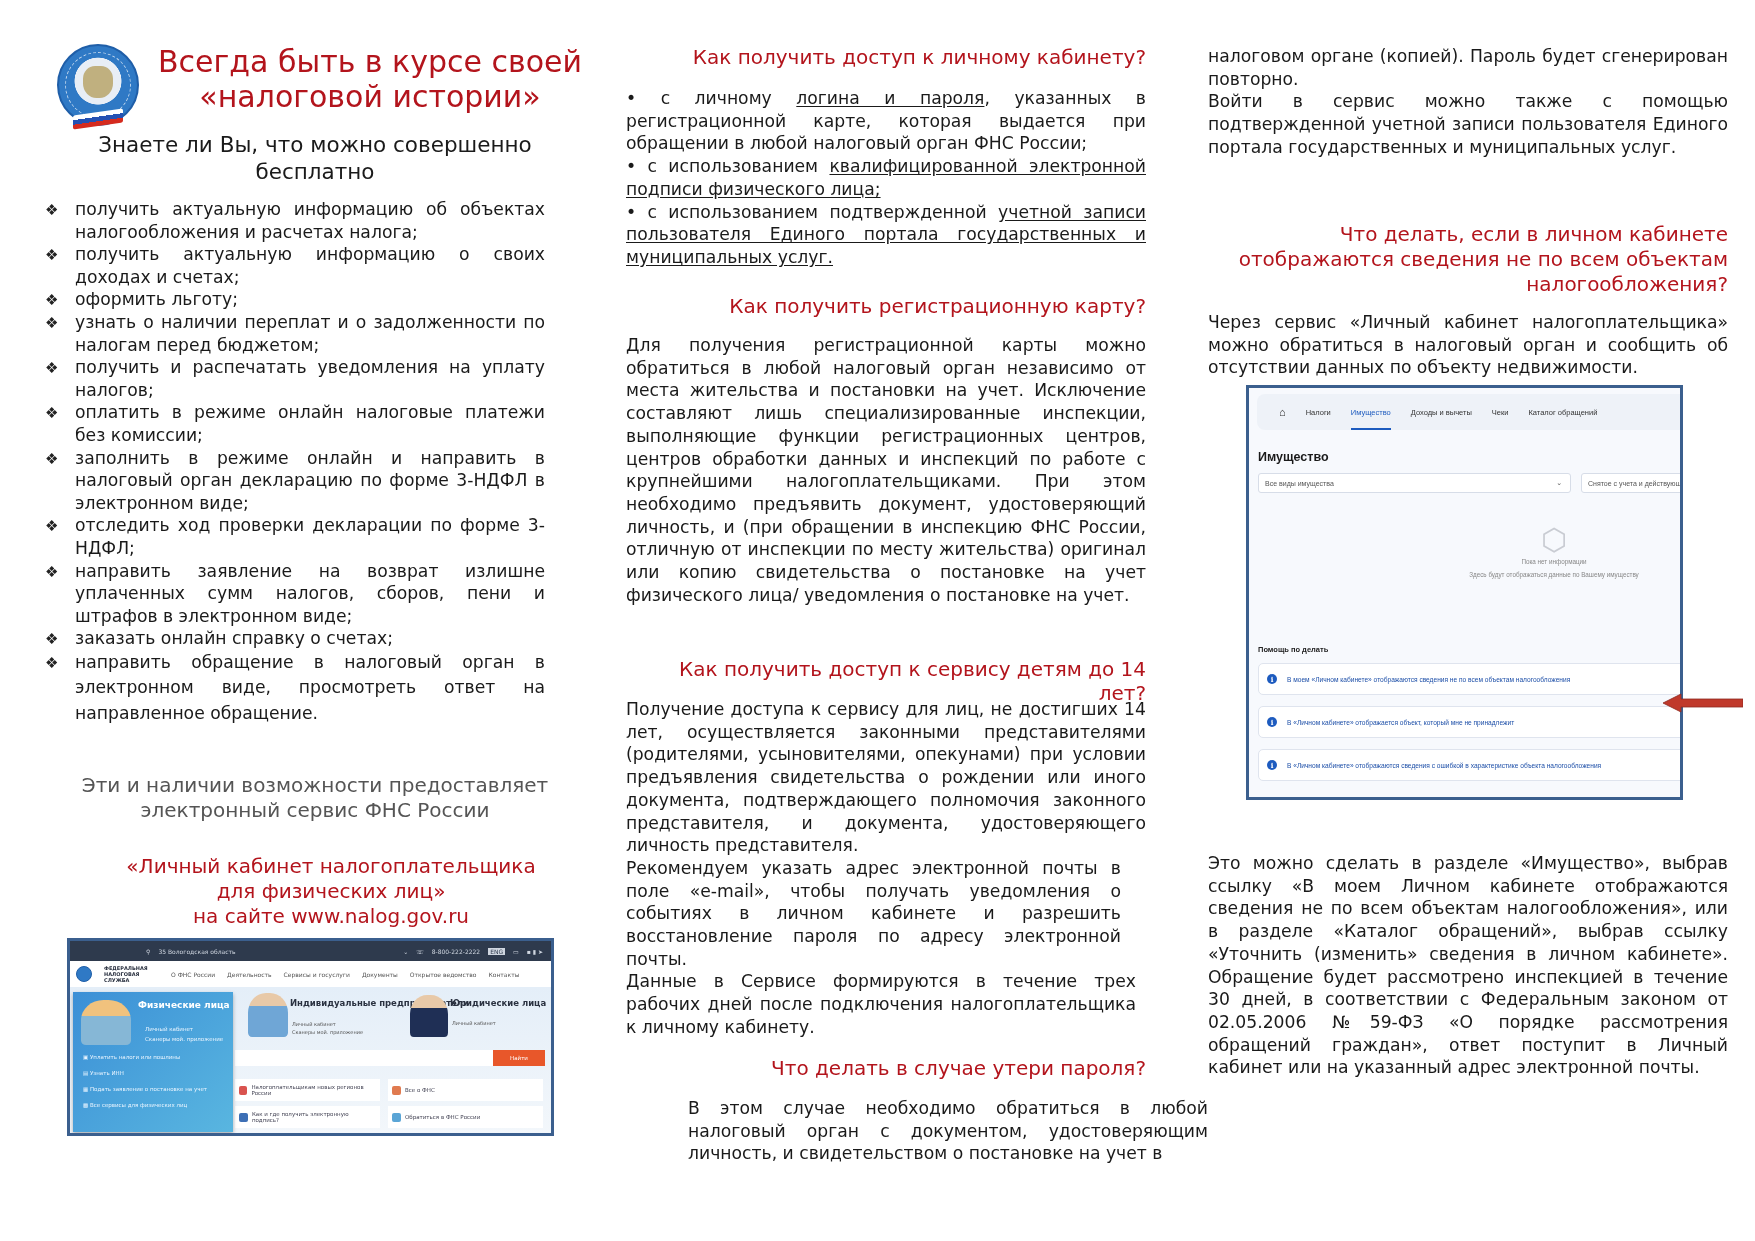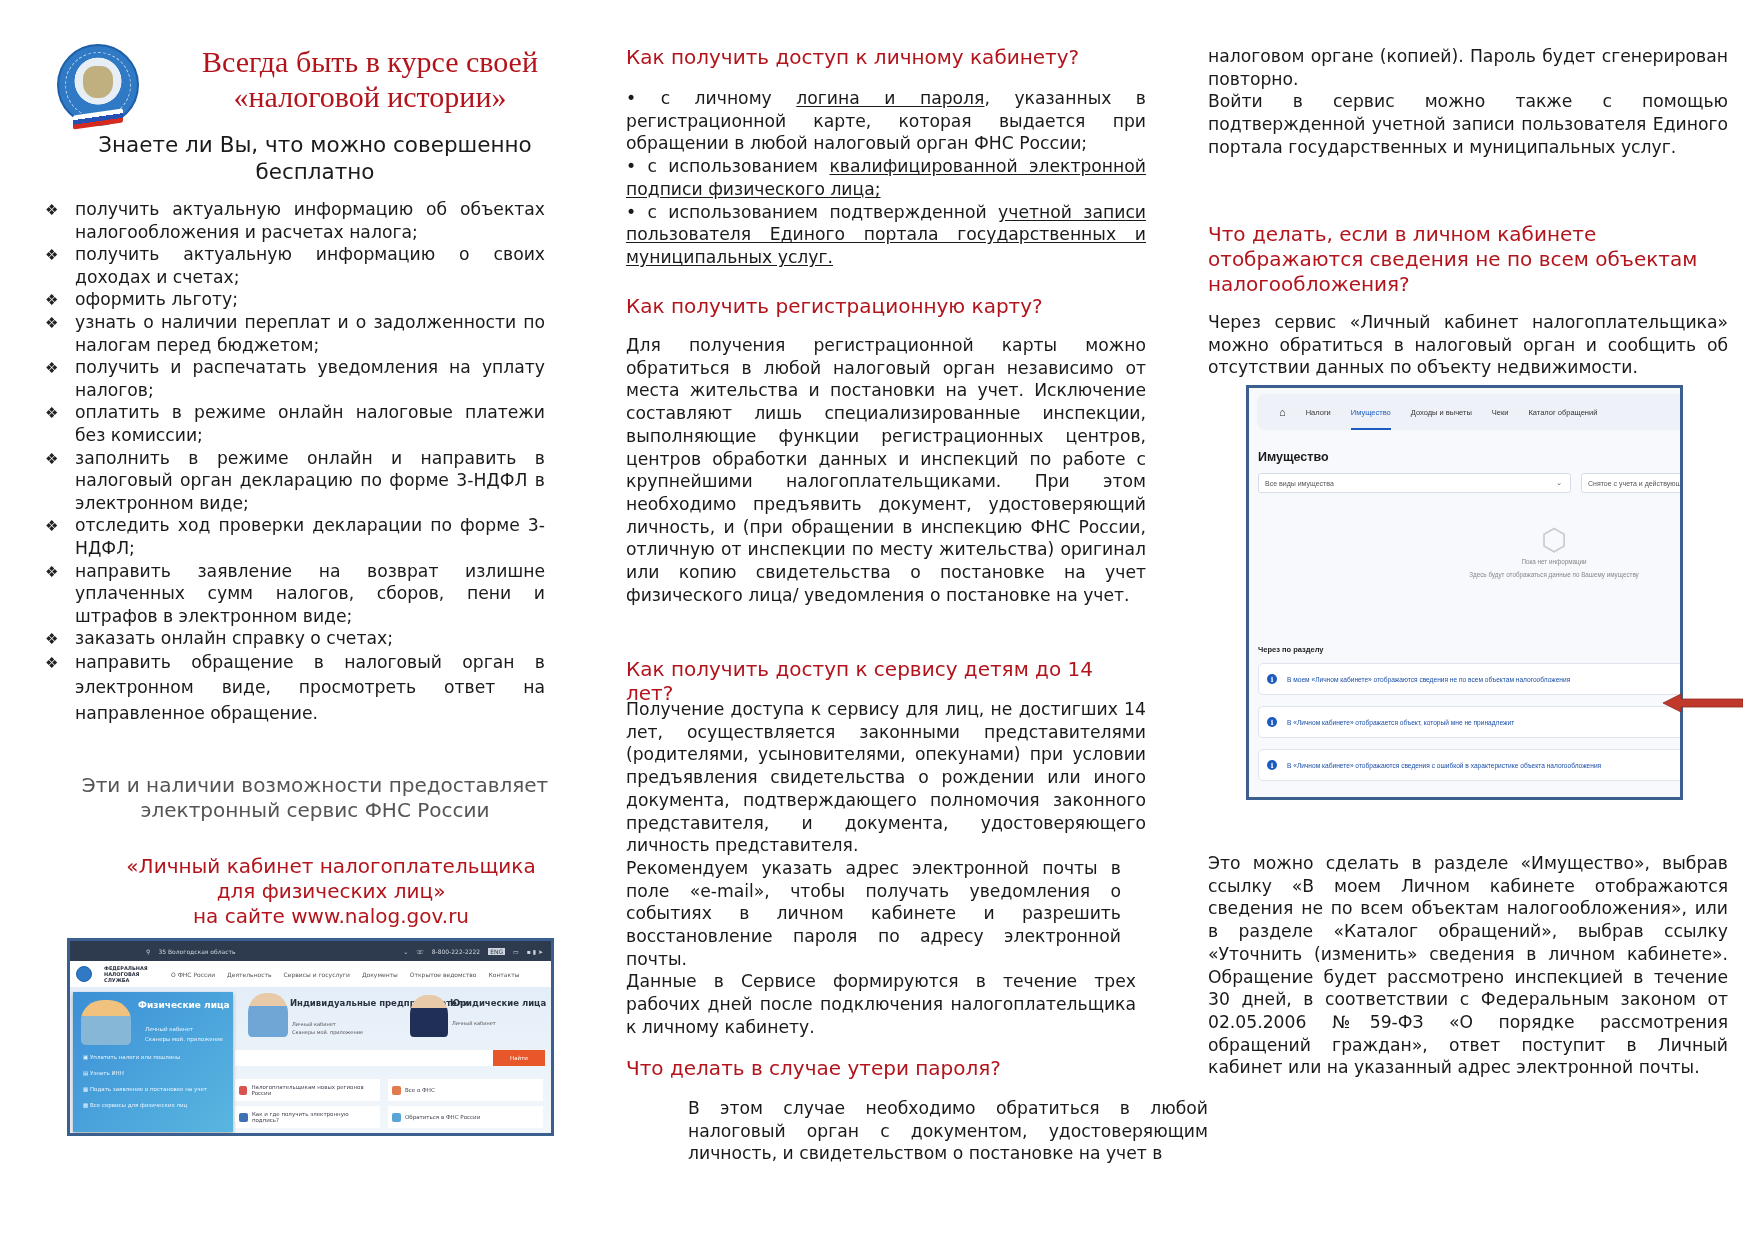--- a/index.html
+++ b/index.html
@@ -3,28 +3,28 @@
 <meta charset="utf-8">
 <style>
   html,body{margin:0;padding:0;background:#fff;}
   body{width:1755px;height:1241px;position:relative;overflow:hidden;font-family:"DejaVu Sans","Liberation Sans",sans-serif;color:#1a1a1a;}
   .col{position:absolute;top:0;}
   .col1{left:45px;width:505px;}
   .col2{left:626px;width:520px;}
   .col3{left:1208px;width:520px;}
   .red{color:#b3141c;}
   .p{font-size:17.2px;line-height:22.7px;text-align:justify;margin:0;}
-  .h{font-size:20px;text-align:left;margin:0;font-weight:normal;}
+  .h{font-size:20px;text-align:right;margin:0;font-weight:normal;}
   u{text-decoration:underline;text-underline-offset:2px;}
   
   .logo{position:absolute;left:12px;top:44px;width:78px;height:78px;border-radius:50%;background:radial-gradient(circle at 50% 45%,#e8eef6 0 40%,#2f79c5 41% 100%);border:2px solid #1f5ea8;}
   .logo .flag{position:absolute;left:14px;bottom:-2px;width:50px;height:14px;background:linear-gradient(#fff 0 33%,#2451b3 33% 66%,#d52b1e 66%);border-radius:2px;transform:skewY(-8deg);}
   .logo .eagle{position:absolute;left:24px;top:20px;width:30px;height:32px;background:#b9a46a;border-radius:40% 40% 45% 45%;opacity:.85;}
   .logo .ring{position:absolute;inset:6px;border-radius:50%;border:1px dashed rgba(255,255,255,.7);}
-  .title{position:absolute;left:105px;top:44px;width:440px;font-size:30px;line-height:35px;text-align:center;margin:0;font-weight:normal;font-family:Liberation Serif, serif;}
+  .title{position:absolute;left:105px;top:44px;width:440px;font-size:30px;line-height:35px;text-align:center;margin:0;font-weight:normal;}
   .subtitle{position:absolute;left:0;top:131px;width:540px;font-size:21.5px;line-height:27px;text-align:center;margin:0;}
   .bullets{position:absolute;left:0;top:198px;width:500px;list-style:none;margin:0;padding:0;}
   .bullets li{position:relative;padding-left:30px;font-size:17.2px;line-height:22.6px;text-align:justify;}
   .bullets li .bi{position:absolute;left:0;top:1px;font-size:15px;color:#222;}
   .bullets li.tall{line-height:25.5px;}
   .promo{position:absolute;left:0;top:773px;width:540px;font-size:20px;line-height:25px;text-align:center;color:#555;margin:0;}
   .promo2{position:absolute;left:0;top:838px;width:540px;font-size:20px;line-height:25px;text-align:center;margin:16px;}
   
   .site{position:absolute;left:22px;top:938px;width:487px;height:198px;border:3px solid #3b5f8e;box-sizing:border-box;background:#eef4fa;overflow:hidden;font-size:6px;color:#555;}
   .site .topbar{height:20px;background:#2e3a4d;color:#cfd6e0;display:flex;align-items:center;padding:0 8px;gap:8px;}
@@ -206,21 +206,21 @@
         <span class="chev">⌄</span>
       </div>
     <div class="sel sel2">
         <span>Снятое с учета и действующее</span>
       </div>
     <div class="empty">
       <span class="box">⬡</span>
       <div>Пока нет информации</div>
       <div style="margin-top:4px">Здесь будут отображаться данные по Вашему имуществу</div>
     </div>
-    <div class="helpt">Через по разделу</div>
+    <div class="helpt">Помощь по делать</div>
     <div class="hl" style="top:275px">
         <span class="info">i</span>
         <span>В моем «Личном кабинете» отображаются сведения не по всем объектам налогообложения</span>
       </div>
     <div class="hl" style="top:318px">
         <span class="info">i</span>
         <span>В «Личном кабинете» отображается объект, который мне не принадлежит</span>
       </div>
     <div class="hl" style="top:361px">
         <span class="info">i</span>

